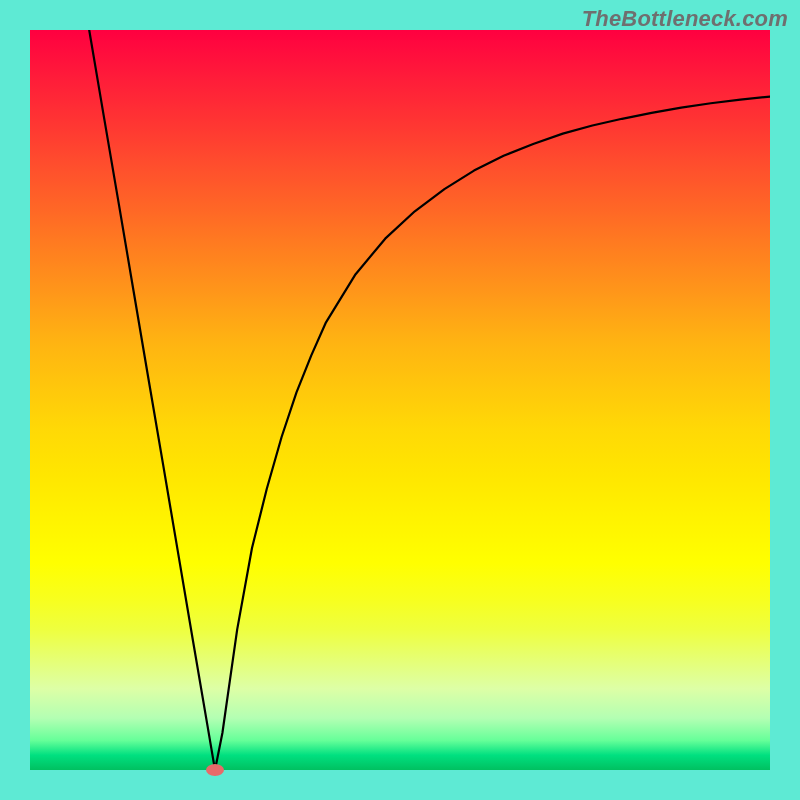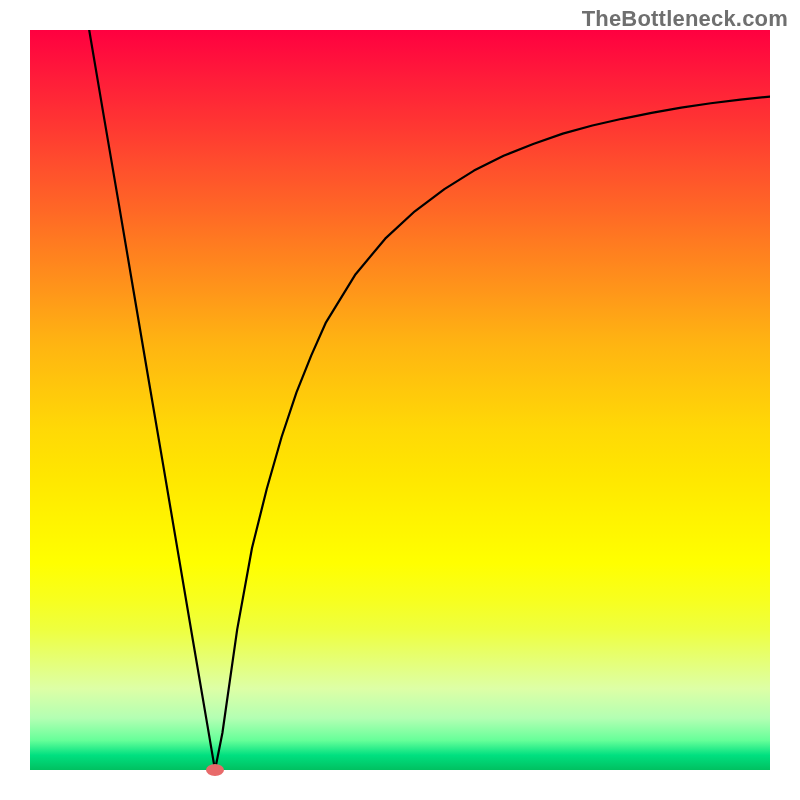--- a/index.html
+++ b/index.html
@@ -1,21 +1,22 @@
 <!DOCTYPE html>
 <html><head>
 <meta charset="utf-8">
 <style>
   * { margin: 0; padding: 0; box-sizing: border-box; }
   html, body { width: 800px; height: 800px; overflow: hidden; background: #000; }
   .frame {
     width: 800px;
     height: 800px;
-    background: #ffffff;
+    background: #5eead4;
     position: relative;
+    font-style: italic;
   }
   .plot-area {
     position: absolute;
     left: 30px;
     top: 30px;
     width: 740px;
     height: 740px;
     background: linear-gradient(to bottom,
       #ff0040 0%,
       #ff1a3a 6%,

